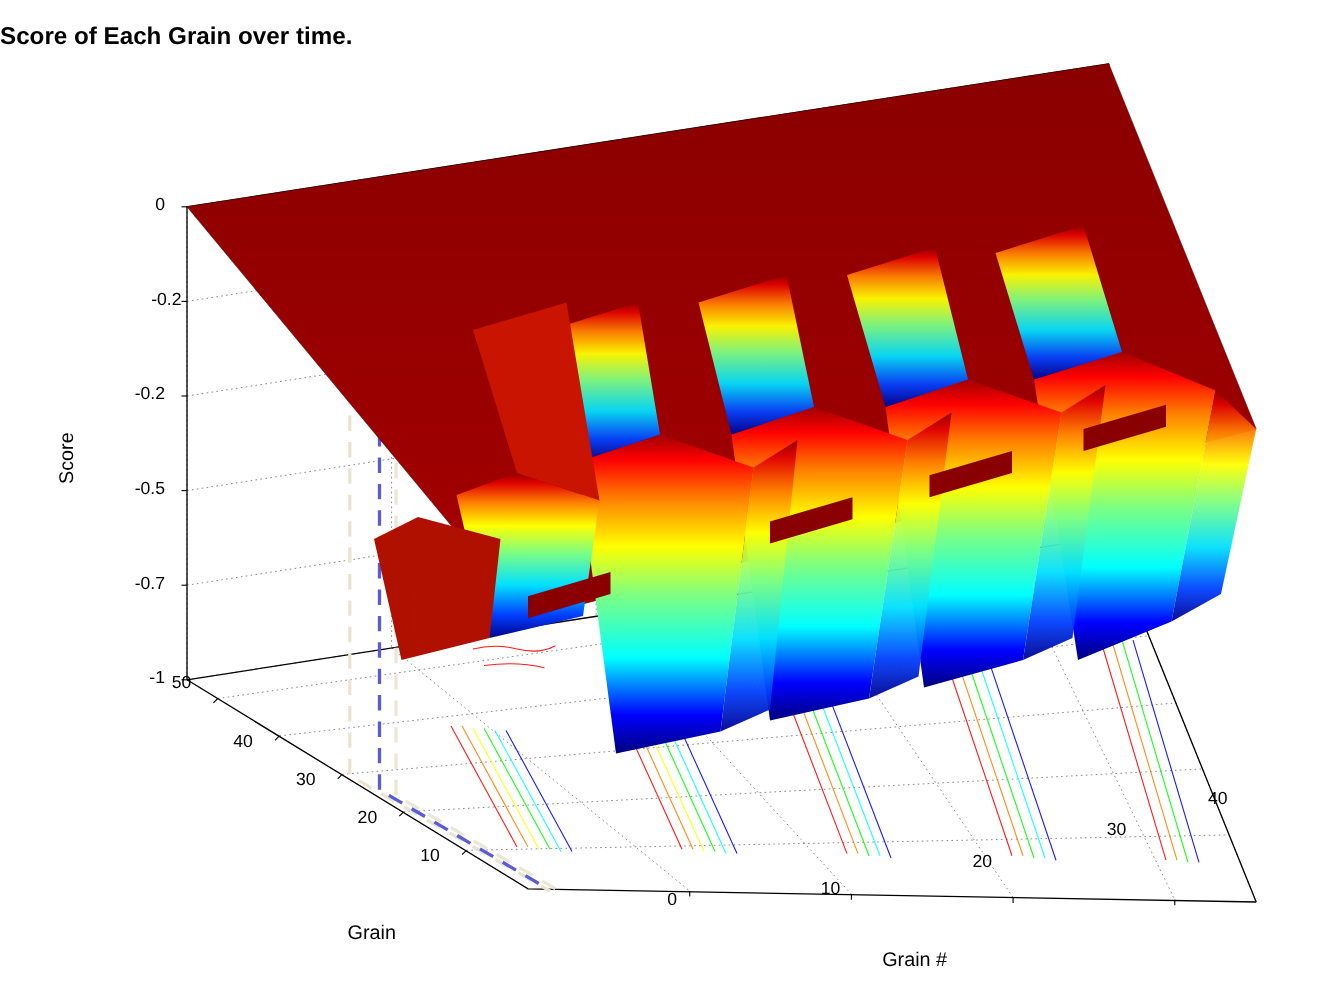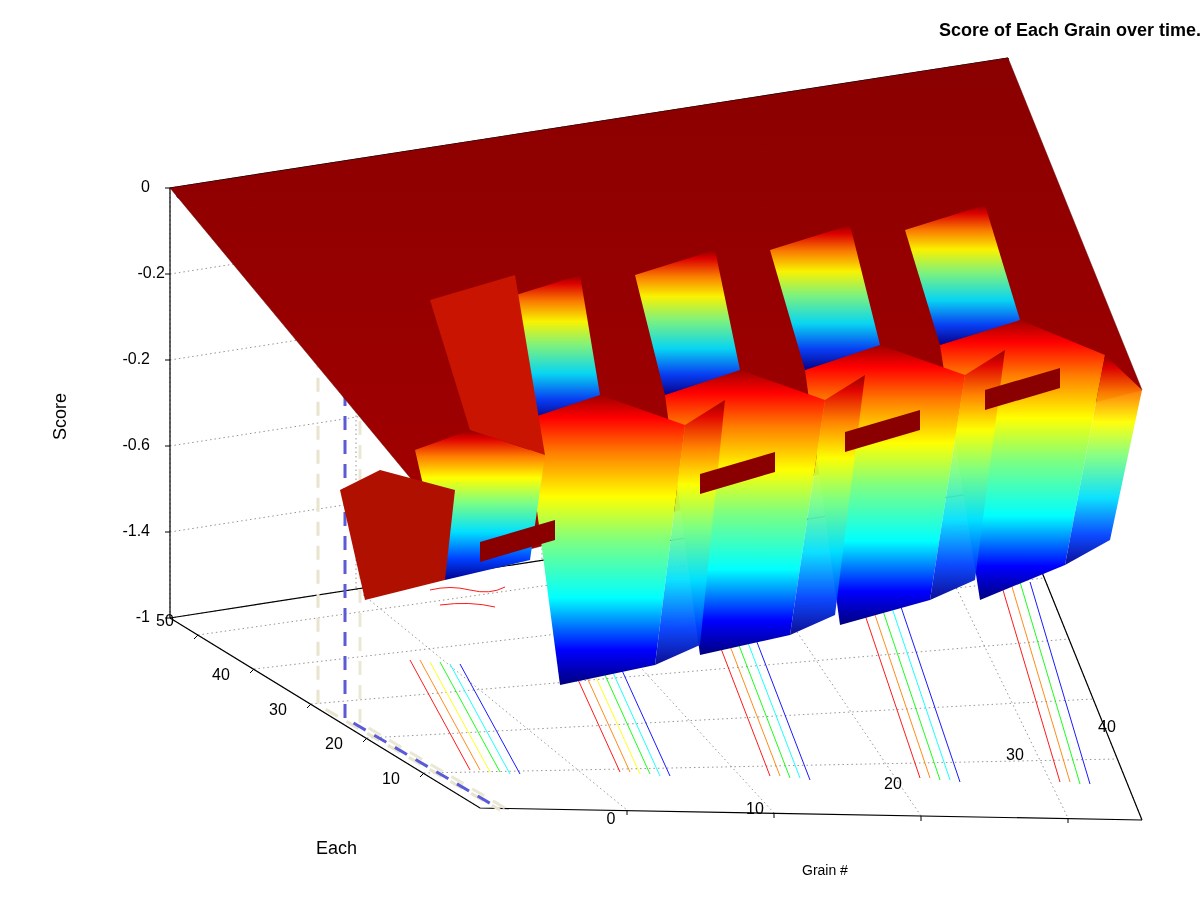--- a/index.html
+++ b/index.html
@@ -15,39 +15,39 @@
   .canvas {
     position: absolute;
     left: 0; top: 0;
     width: 1201px; height: 900px;
   }
   .title {
     position: absolute;
     top: 20px;
     left: 0;
     width: 100%;
-    text-align: right;
+    text-align: left;
     font-weight: bold;
-    font-size: 18px;
+    font-size: 22px;
     color: #000;
   }
   .zlabel {
     position: absolute;
     left: 50px;
     top: 440px;
     transform: rotate(-90deg);
     transform-origin: left top;
     font-size: 18px;
     color: #000;
   }
   .xlabel {
     position: absolute;
     left: 802px;
     top: 862px;
-    font-size: 14px;
+    font-size: 18px;
     color: #000;
   }
   .ylabel {
     position: absolute;
     left: 316px;
     top: 838px;
     font-size: 18px;
     color: #000;
   }
   .annotation {
@@ -65,21 +65,21 @@
 </style>
 </head>
 <body>
 
 <div class="canvas">
 
   <div class="title">Score of Each Grain over time.</div>
 
   <div class="zlabel">Score</div>
   <div class="xlabel">Grain #</div>
-  <div class="ylabel">Each</div>
+  <div class="ylabel">Grain</div>
 
   <div class="annotation" style="left:175px; top:185px;">Constraint 2</div>
   <div class="annotation" style="left:218px; top:179px;">Constraint 1</div>
 
   <svg width="1201" height="900">
     <defs>
 
       <linearGradient id="jet" x1="0" y1="1" x2="0" y2="0">
         <stop offset="0%" stop-color="#00007f"></stop>
         <stop offset="12%" stop-color="#0000ff"></stop>
@@ -254,22 +254,22 @@
       <line x1="627" y1="815" x2="627" y2="810"></line>
       <line x1="774" y1="818" x2="774" y2="813"></line>
       <line x1="921" y1="821" x2="921" y2="816"></line>
       <line x1="1068" y1="823" x2="1068" y2="818"></line>
     </g>
   </svg>
 
   <div class="ticklabel" style="left:110px; top:178px; width:40px;">0</div>
   <div class="ticklabel" style="left:125px; top:264px; width:40px;">-0.2</div>
   <div class="ticklabel" style="left:110px; top:350px; width:40px;">-0.2</div>
-  <div class="ticklabel" style="left:110px; top:436px; width:40px;">-0.6</div>
-  <div class="ticklabel" style="left:110px; top:522px; width:40px;">-1.4</div>
+  <div class="ticklabel" style="left:110px; top:436px; width:40px;">-0.5</div>
+  <div class="ticklabel" style="left:110px; top:522px; width:40px;">-0.7</div>
   <div class="ticklabel" style="left:110px; top:608px; width:40px;">-1</div>
 
   <div class="ticklabel" style="left:150px; top:612px; width:30px; text-align:center;">50</div>
   <div class="ticklabel" style="left:206px; top:666px; width:30px; text-align:center;">40</div>
   <div class="ticklabel" style="left:263px; top:701px; width:30px; text-align:center;">30</div>
   <div class="ticklabel" style="left:319px; top:735px; width:30px; text-align:center;">20</div>
   <div class="ticklabel" style="left:376px; top:770px; width:30px; text-align:center;">10</div>
 
   <div class="ticklabel" style="left:596px; top:810px; width:30px; text-align:center;">0</div>
   <div class="ticklabel" style="left:740px; top:800px; width:30px; text-align:center;">10</div>

